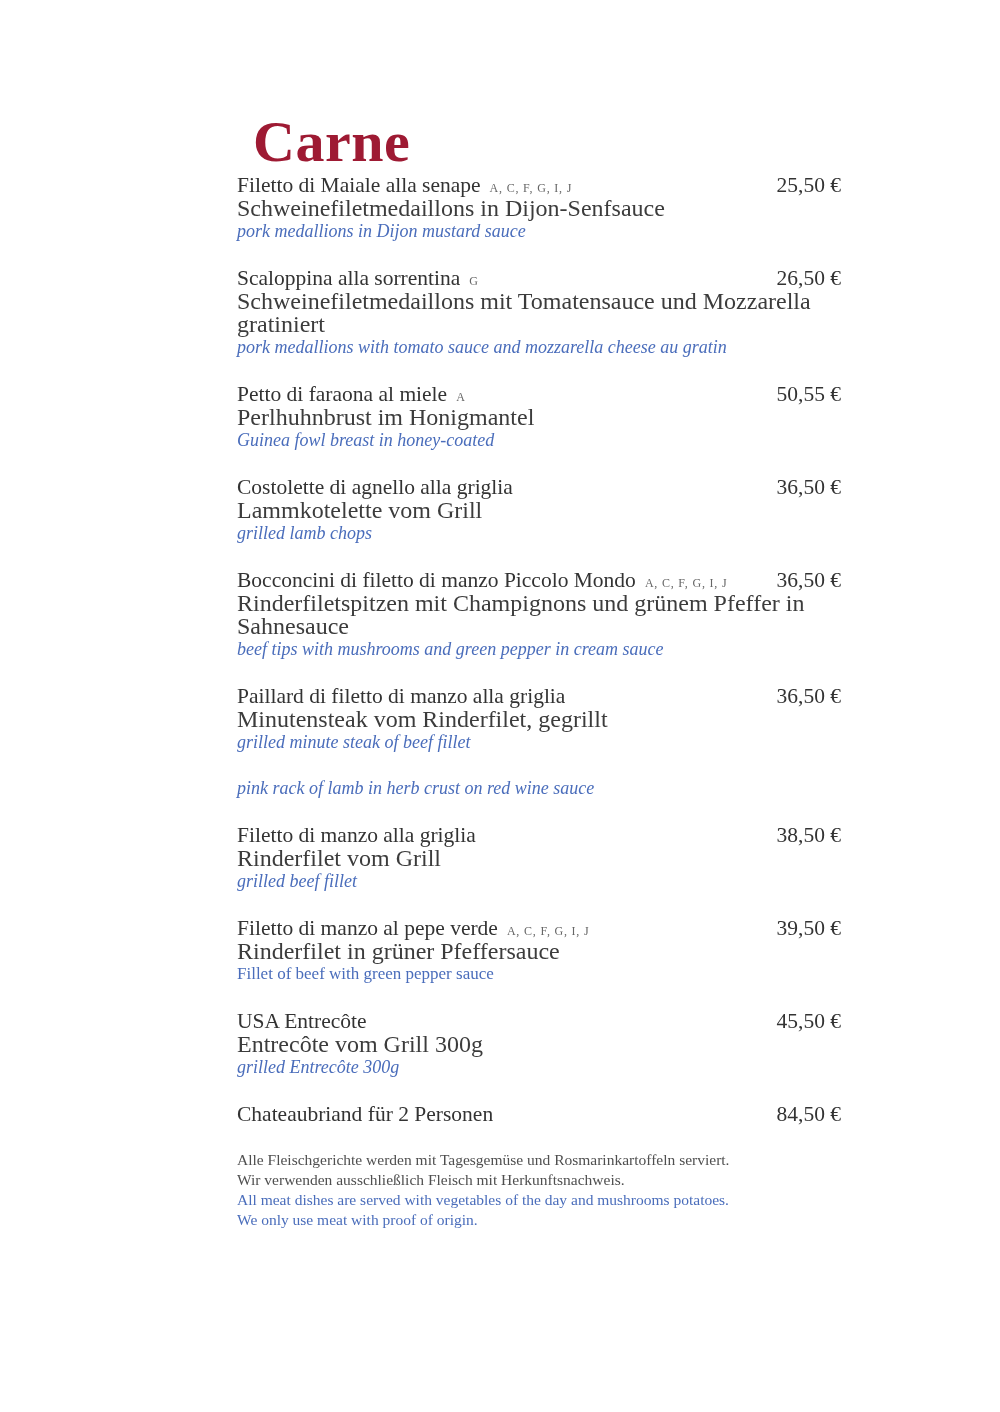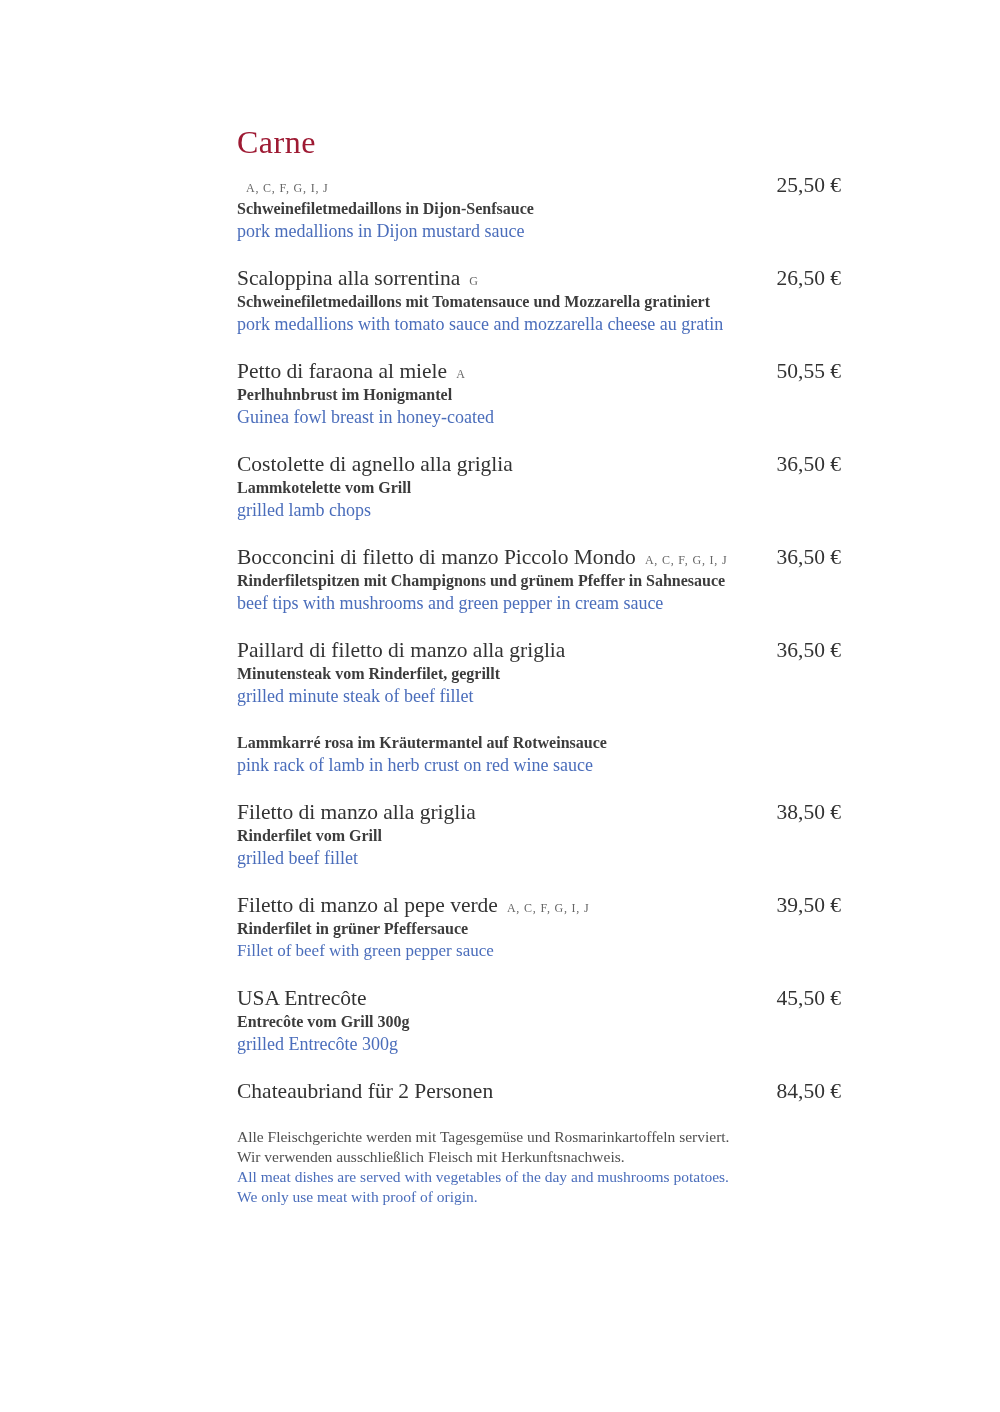--- a/index.html
+++ b/index.html
@@ -14,57 +14,58 @@
   html,body{margin:0;padding:0;}
   body{
     width:1000px;height:1412px;position:relative;background:#ffffff;
     font-family:"Liberation Serif", serif;
     -webkit-font-smoothing:antialiased;
   }
   .page{
     position:absolute;left:237px;top:116px;width:604px;
   }
   .title{
-    font-size:32px;line-height:52px;font-weight:400;margin:0 0 5px 0;
+    font-size:58px;line-height:52px;font-weight:700;margin:0 0 5px 16px;
     color:var(--red);letter-spacing:0.5px;
   }
   .items{display:block;}
   .item{margin-bottom:24px;}
   .item .row{display:flex;align-items:baseline;}
   .name{
     font-size:21.5px;line-height:24px;color:var(--dark);white-space:nowrap;
   }
   .allergens{
     font-size:12px;color:var(--allergen);margin-left:9px;
     letter-spacing:0.8px;white-space:nowrap;
   }
   .price{
     margin-left:auto;font-size:21.5px;line-height:24px;color:var(--dark);
     white-space:nowrap;padding-left:12px;
   }
   .german{
-    font-size:16px;line-height:23px;color:var(--german);font-weight:bold;
+    font-size:24px;line-height:23px;color:var(--german);
   }
   .english{
-    font-size:18px;line-height:22px;color:var(--blue);
+    font-size:18px;line-height:22px;color:var(--blue);font-style:italic;
   }
   .english.upright{font-style:normal;font-size:17px;}
   .footer{}
   .footer .line{font-size:15.5px;line-height:20px;}
   .footer .de{color:var(--footer-gray);}
   .footer .en{color:var(--blue);}
 </style>
 </head>
 <body>
 
 <div class="page">
   <h1 class="title">Carne</h1>
   <div class="items" id="items">
   <div class="item">
     <div class="row">
+      <span class="name">Filetto di Maiale alla senape</span>
       <span class="allergens">A, C, F, G, I, J</span>
       <span class="price">25,50 €</span>
     </div>
     <div class="german">Schweinefiletmedaillons in Dijon-Senfsauce</div>
     <div class="english">pork medallions in Dijon mustard sauce</div>
   </div>
 
   <div class="item">
     <div class="row">
       <span class="name">Scaloppina alla sorrentina</span>
@@ -109,21 +110,20 @@
     <div class="row">
       <span class="name">Paillard di filetto di manzo alla griglia</span>
 
       <span class="price">36,50 €</span>
     </div>
     <div class="german">Minutensteak vom Rinderfilet, gegrillt</div>
     <div class="english">grilled minute steak of beef fillet</div>
   </div>
 
   <div class="item">
-    <div class="german">Lammkarré rosa im Kräutermantel auf Rotweinsauce</div>
     <div class="english">pink rack of lamb in herb crust on red wine sauce</div>
   </div>
 
   <div class="item">
     <div class="row">
       <span class="name">Filetto di manzo alla griglia</span>
 
       <span class="price">38,50 €</span>
     </div>
     <div class="german">Rinderfilet vom Grill</div>

